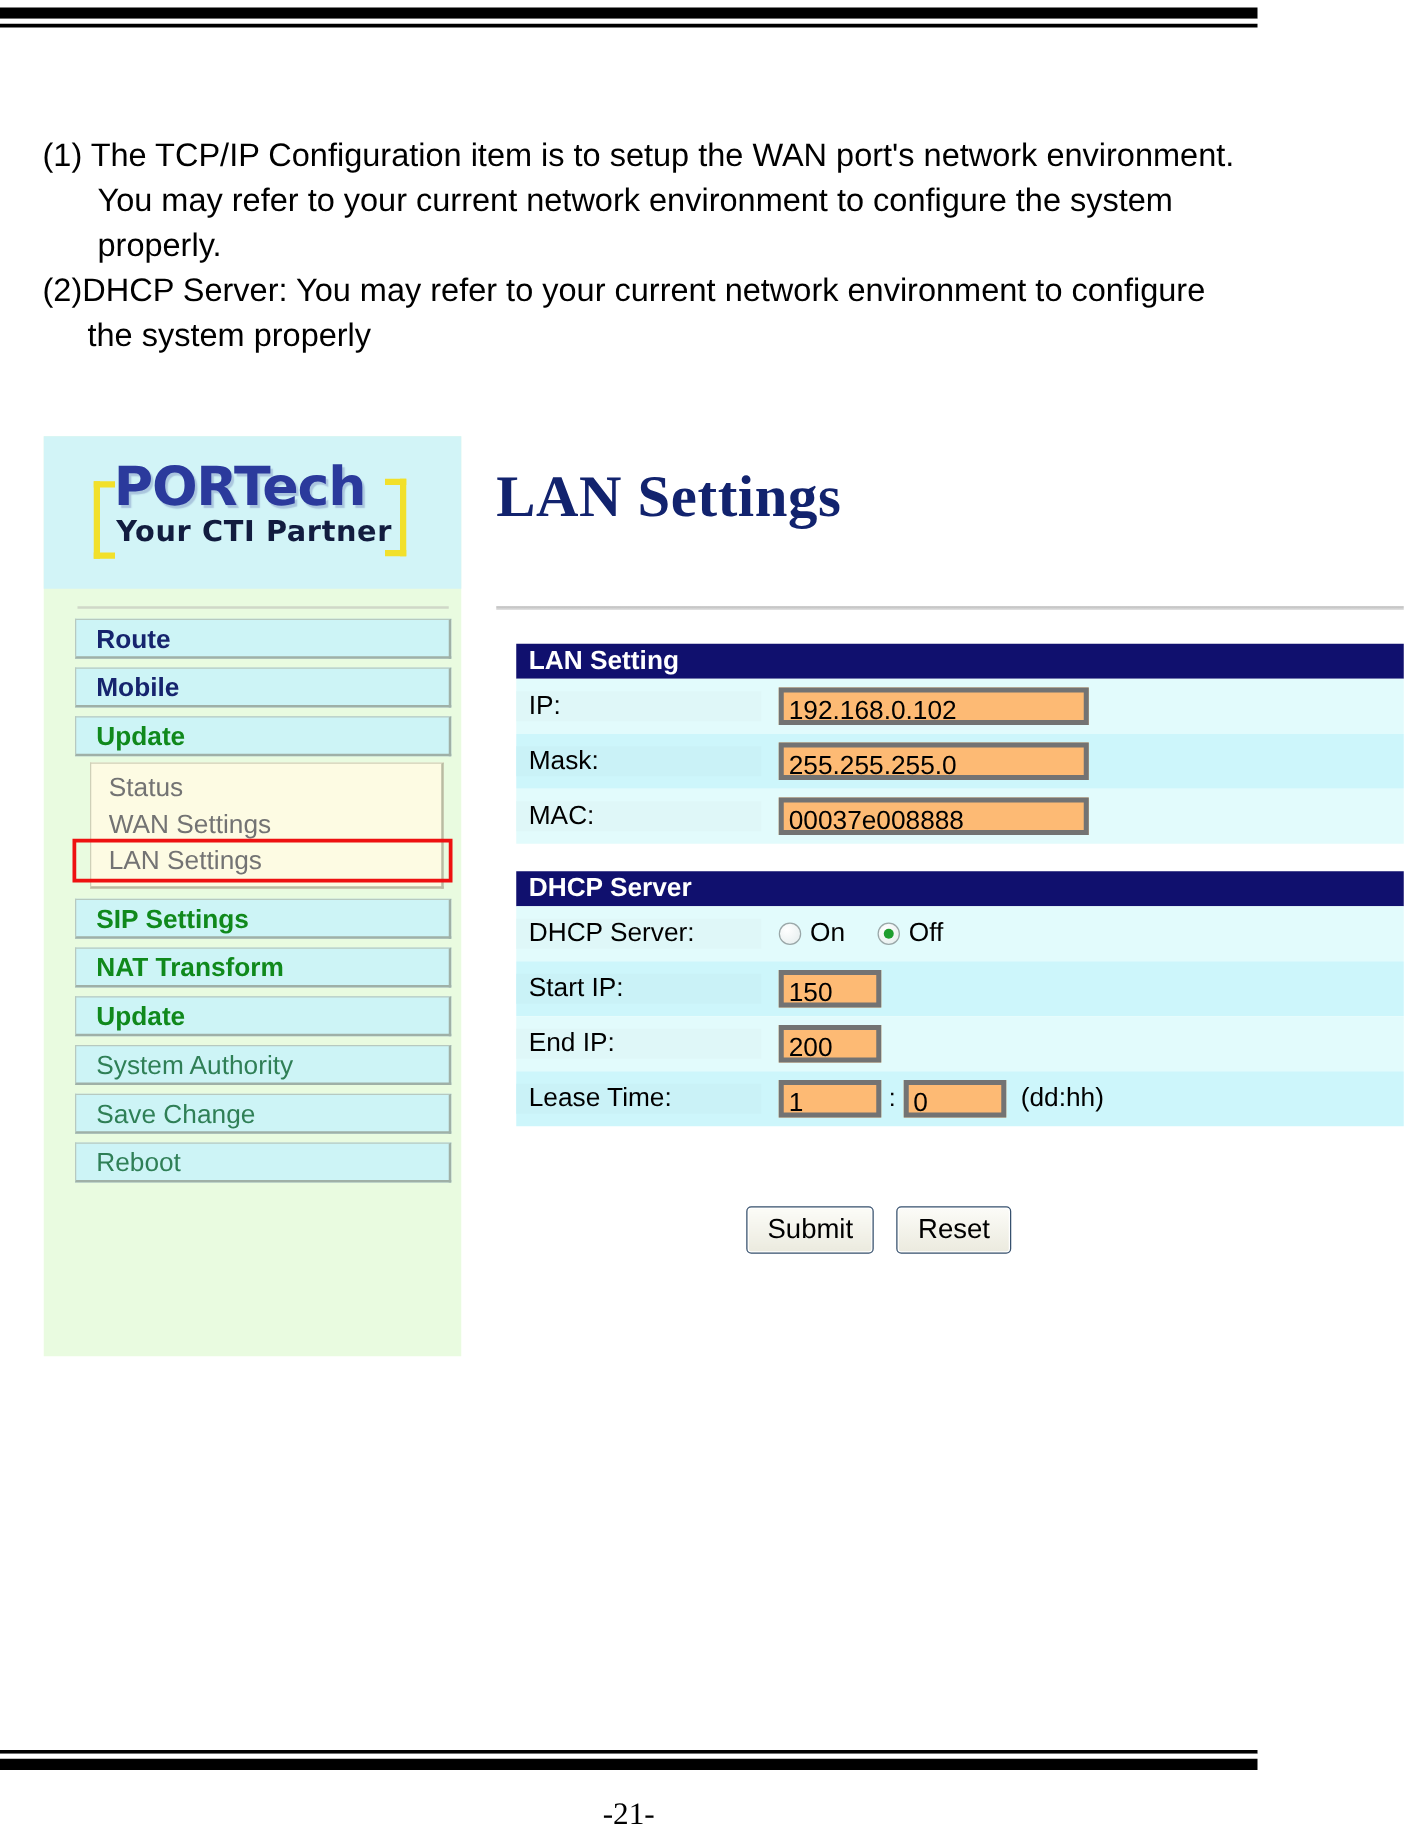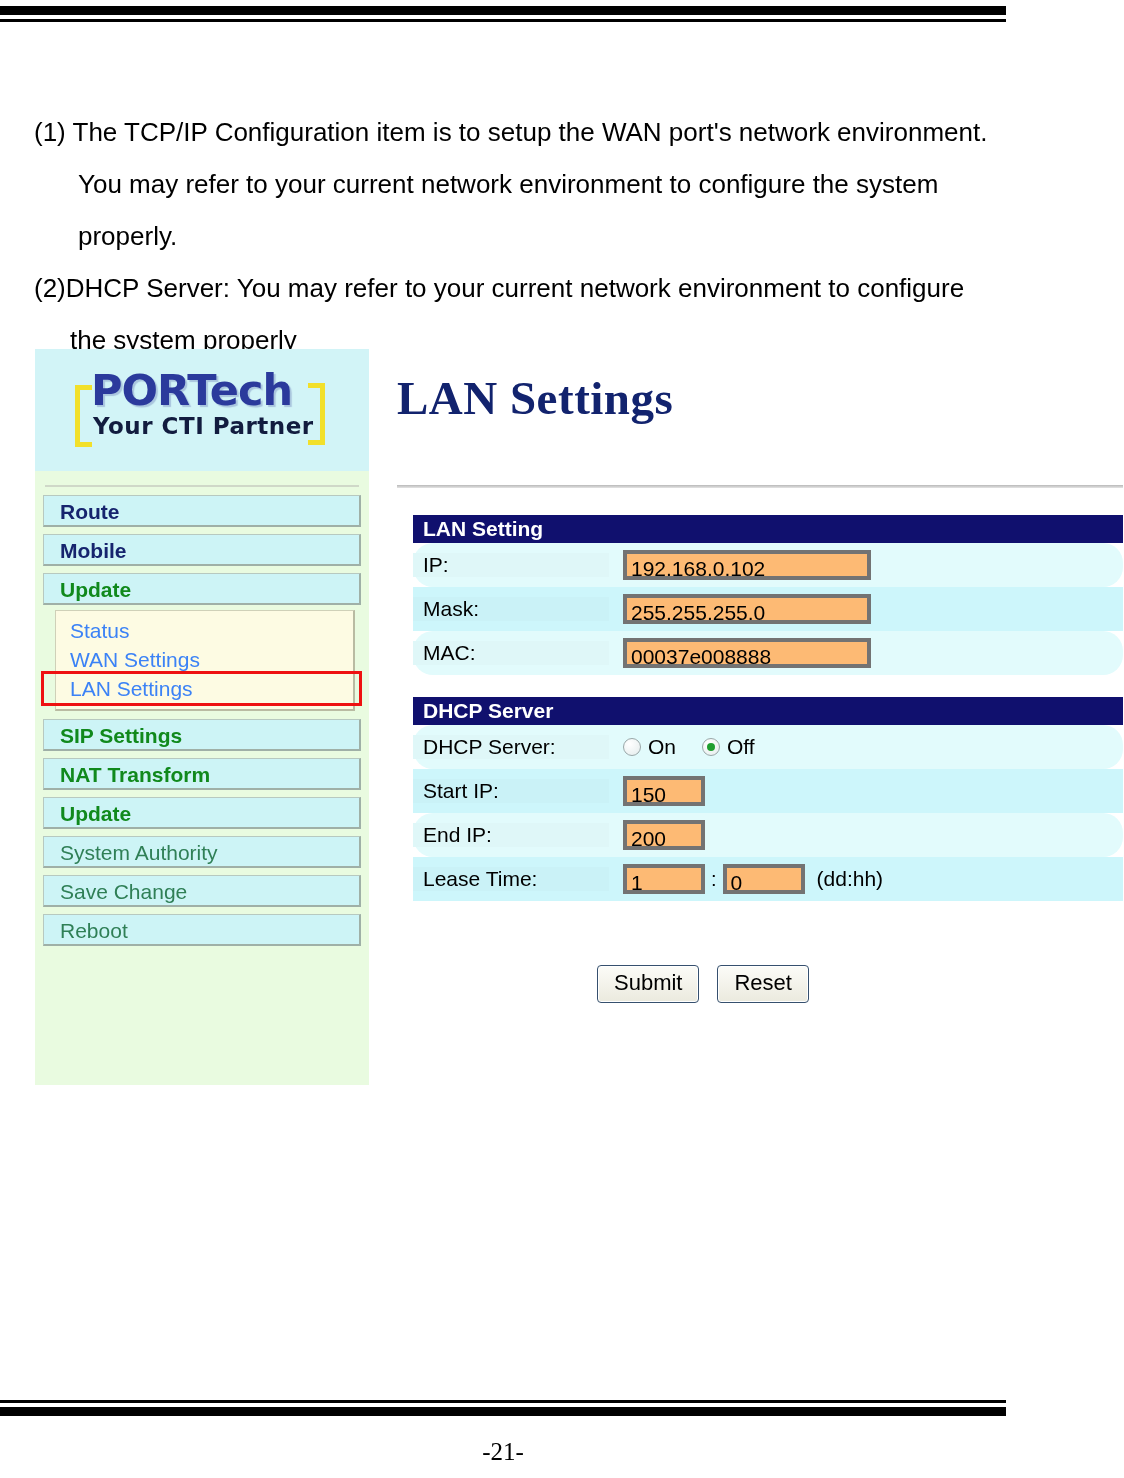--- a/index.html
+++ b/index.html
@@ -44,21 +44,21 @@
     color: #000;
     letter-spacing: 0px;
   }
 
   
   #intro {
     position: absolute;
     left: 34px; top: 106px;
     width: 960px;
     font-size: 26px;
-    line-height: 52px;
+    line-height: 36px;
     color: #000;
   }
   #intro .para { margin: 0 0 0 0; }
   #intro .para.p2 { margin-top: 0px; }
   #intro .hang1 { padding-left: 44px; text-indent: -44px; }
   #intro .hang2 { padding-left: 36px; text-indent: -36px; }
 
   
   #device-ui {
     position: absolute;
@@ -110,20 +110,21 @@
     font-family: "DejaVu Sans", sans-serif;
     font-weight: bold;
     font-size: 23px;
     color: #121c3f;
     letter-spacing: 0.5px;
   }
 
   #nav {
     padding: 14px 8px 0 8px;
     position: relative;
+    margin-left: 17px;
   }
   #nav-toprule {
     height: 2px;
     background: #cfd8c8;
     margin: 0 2px 8px 2px;
   }
   .nav-item {
     display: block;
     background: #cdf4f6;
     border: 1px solid #b7c9c0;
@@ -148,21 +149,21 @@
     border-bottom: 2px solid #b9bba2;
     margin: -2px 6px 8px 12px;
     padding: 5px 0 6px 0;
     position: relative;
   }
   .submenu-item {
     height: 29px;
     line-height: 29px;
     padding-left: 14px;
     font-size: 21px;
-    color: #3b82f6;
+    color: #737373;
   }
   .submenu-item.selected {
     outline: 3px solid #ee1111;
     outline-offset: 0px;
     position: relative;
     z-index: 3;
     margin-left: -12px;
     padding-left: 26px;
     margin-right: -6px;
   }
@@ -202,21 +203,21 @@
     line-height: 28px;
     padding-left: 10px;
     box-sizing: border-box;
   }
   .row {
     display: flex;
     align-items: center;
     height: 44px;
     box-sizing: border-box;
   }
-  .row.odd  { background: #e2fbfc; border-radius: 20px; }
+  .row.odd  { background: #e2fbfc; }
   .row.even { background: #cdf6fb; }
   .row .label {
     width: 196px;
     padding-left: 10px;
     font-size: 21px;
     color: #000;
     box-sizing: border-box;
   }
   .row.odd .label  { background: #dff7f8; }
   .row.even .label { background: #caf2f7; }

